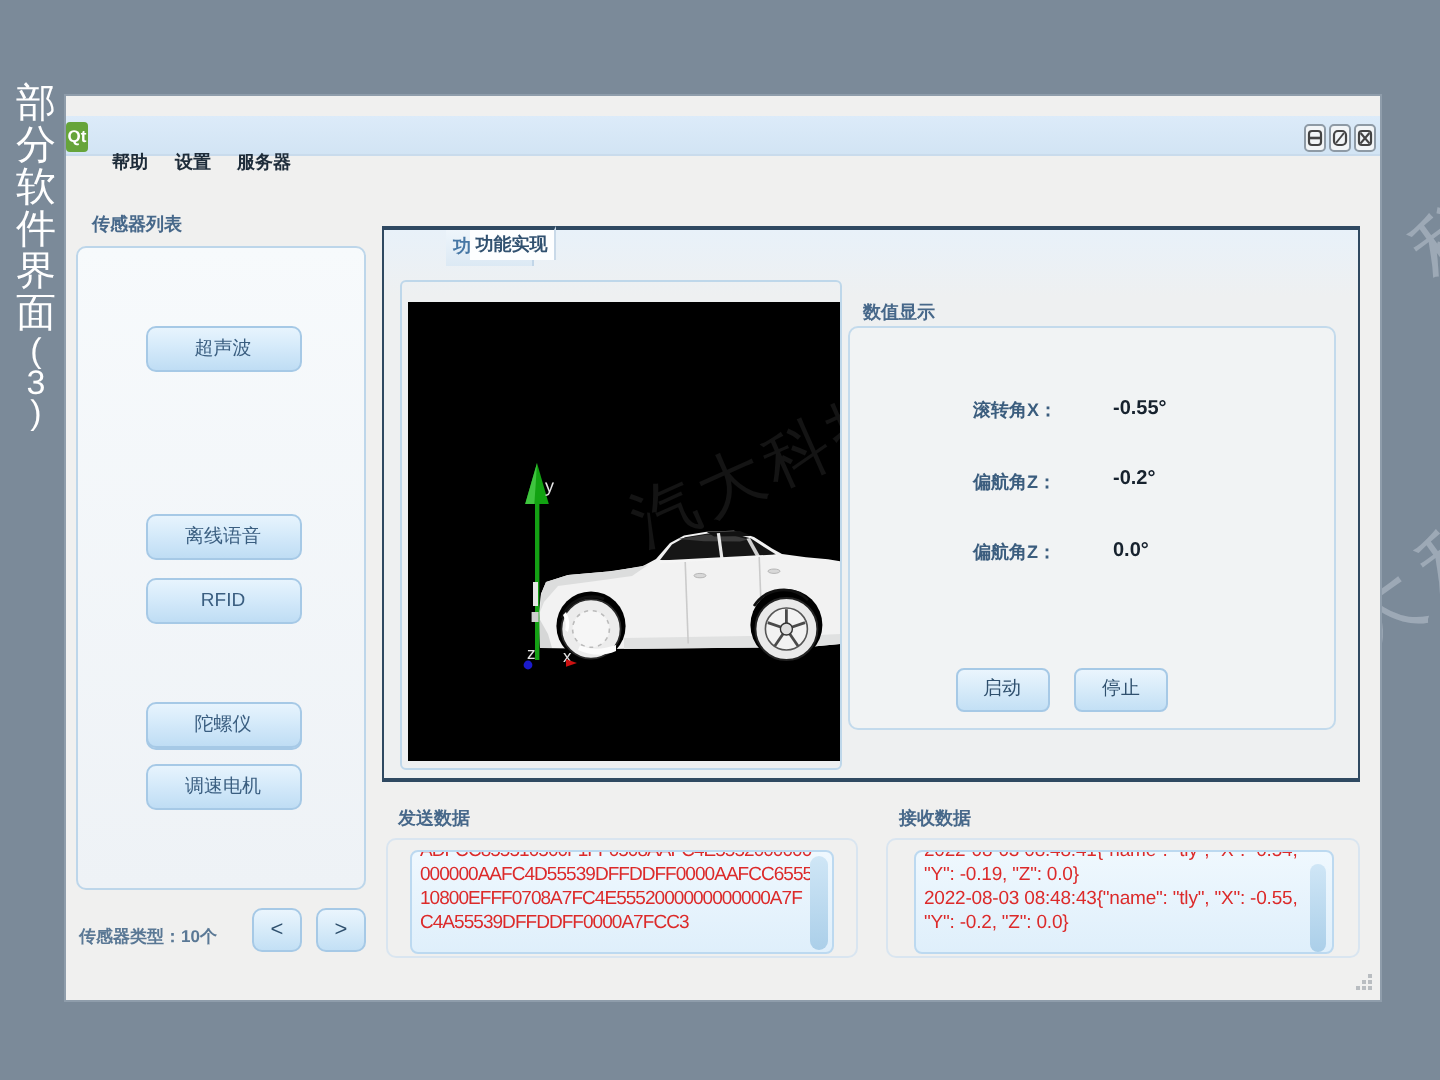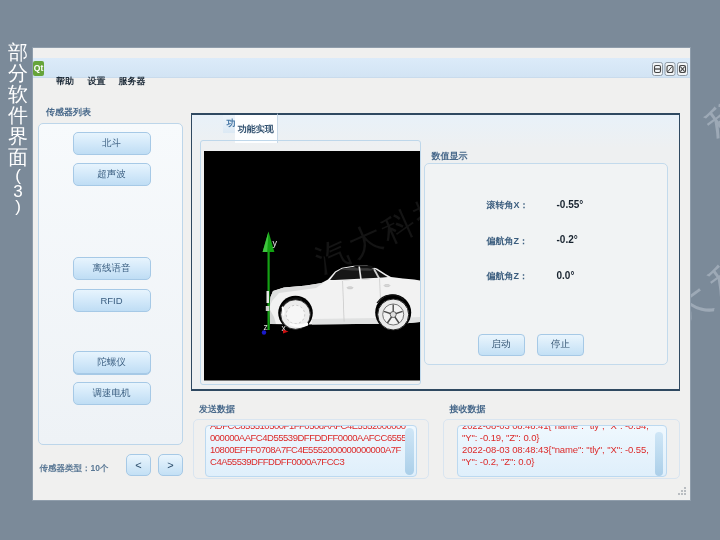--- a/index.html
+++ b/index.html
@@ -25,21 +25,21 @@
   .sbtn { position:absolute; left:39.5px; width:78px; height:23px; border:1px solid #a6c9e6; border-radius:5px;
           background:linear-gradient(#e7f4fd 0%,#d5eafa 45%,#bfddf4 100%); color:#3a5e80; font-size:9.5px;
           display:flex; align-items:center; justify-content:center; }
   .nav-btn { position:absolute; top:406px; width:25px; height:22px; border:1px solid #a6c9e6; border-radius:5px;
           background:linear-gradient(#eaf5fd,#c3e0f5); color:#2f506e; font-size:11px;
           display:flex; align-items:center; justify-content:center; }
   
   #darkbox { left:157.5px; top:64.5px; width:489.5px; height:278.5px; border:solid #2f4961; border-width:2.6px 1.4px 2.6px 1.4px; background:linear-gradient(#e8f1f9 0%,#eef0f1 12%,#eef0f1 100%); }
   .tab { position:absolute; top:67px; height:17.5px; font-size:9px; display:flex; align-items:center; justify-content:center; font-weight:600; }
   #tab1 { left:158px; width:44px; background:linear-gradient(#eef5fb,#dce9f4); color:#4677a5; border-right:1px solid #c2d6e8;margin-left:32px; }
-  #tab2 { left:202px; width:42.5px; background:#fdfeff; color:#315170; border-top:2px solid #2f4961; border-right:1px solid #c9d9e8; top:65px; height:30px; }
+  #tab2 { left:202px; width:42.5px; background:#fdfeff; color:#315170; border-top:2px solid #2f4961; border-right:1px solid #c9d9e8; top:65px; height:17px; }
   #viewframe { left:167px; top:92px; width:221px; height:245px; border:1px solid #bed7ea; border-radius:3px; }
   #blackview { left:170.5px; top:103px; width:216px; height:229.5px; }
   
   #vpanel { left:390.5px; top:115px; width:244.5px; height:202px; border:1px solid #c3daec; border-radius:5px; background:#f1f3f4;padding-left:36px; }
   .vrow-l { position:absolute; left:62px; font-size:9px; color:#3b5d7e; width:60px; font-weight:600; }
   .vrow-v { position:absolute; left:132px; font-size:10px; color:#17222e; font-weight:600; }
   .cbtn { position:absolute; width:47px; height:21.5px; top:170px; border:1px solid #a6c9e6; border-radius:4px;
           background:linear-gradient(#eaf5fd,#c3e0f5); color:#2f506e; font-size:9.5px;
           display:flex; align-items:center; justify-content:center; }
   
@@ -75,21 +75,20 @@
         </g>
       </svg>
     </div>
     <div class="menu-item" style="left:9px;margin-left:14px;">帮助</div>
     <div class="menu-item" style="left:54.5px;">设置</div>
     <div class="menu-item" style="left:85.5px;">服务器</div>
 
     <div id="content" class="abs">
       <div class="gb-label" style="left:13px; top:58px;">传感器列表</div>
       <div class="abs" id="lpanel"></div>
-      <div class="sbtn" style="top:84px;">北斗</div>
       <div class="sbtn" style="top:115.3px;">超声波</div>
       <div class="sbtn" style="top:209.2px;">离线语音</div>
       <div class="sbtn" style="top:240.5px;">RFID</div>
       <div class="sbtn" style="top:271.8px;margin-top:32px;">蓝牙音箱</div>
       <div class="sbtn" style="top:303.1px;">陀螺仪</div>
       <div class="sbtn" style="top:334.4px;">调速电机</div>
       <div class="gb-label" style="left:6.5px; top:414.5px; font-size:8.5px; color:#5a7895;">传感器类型：10个</div>
       <div class="nav-btn" style="left:93px;">&lt;</div>
       <div class="nav-btn" style="left:125px;">&gt;</div>
 

